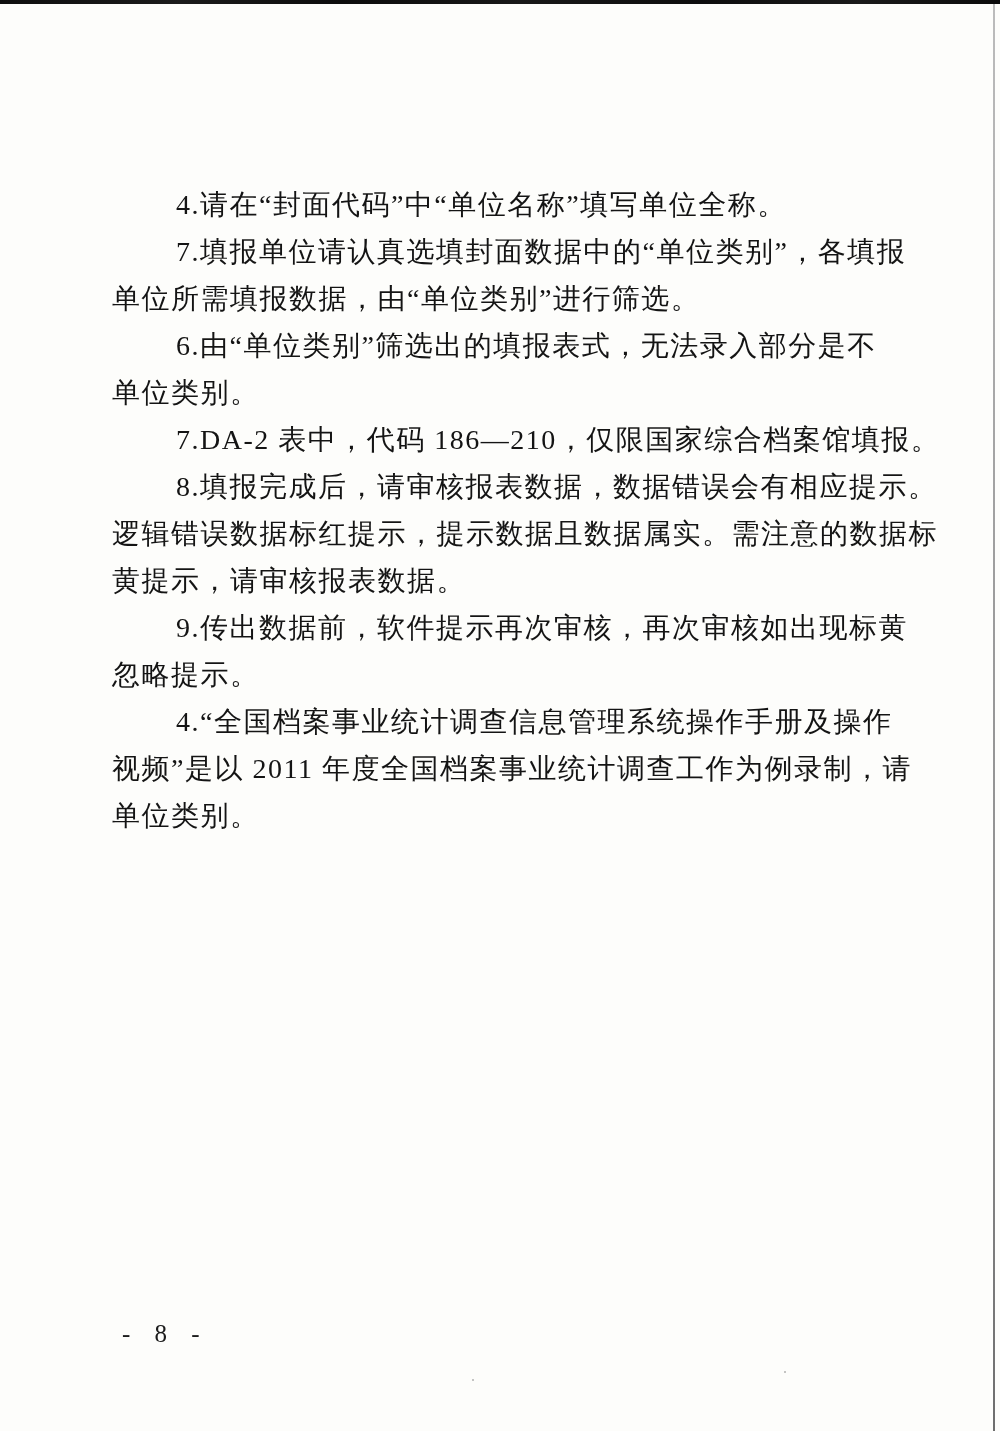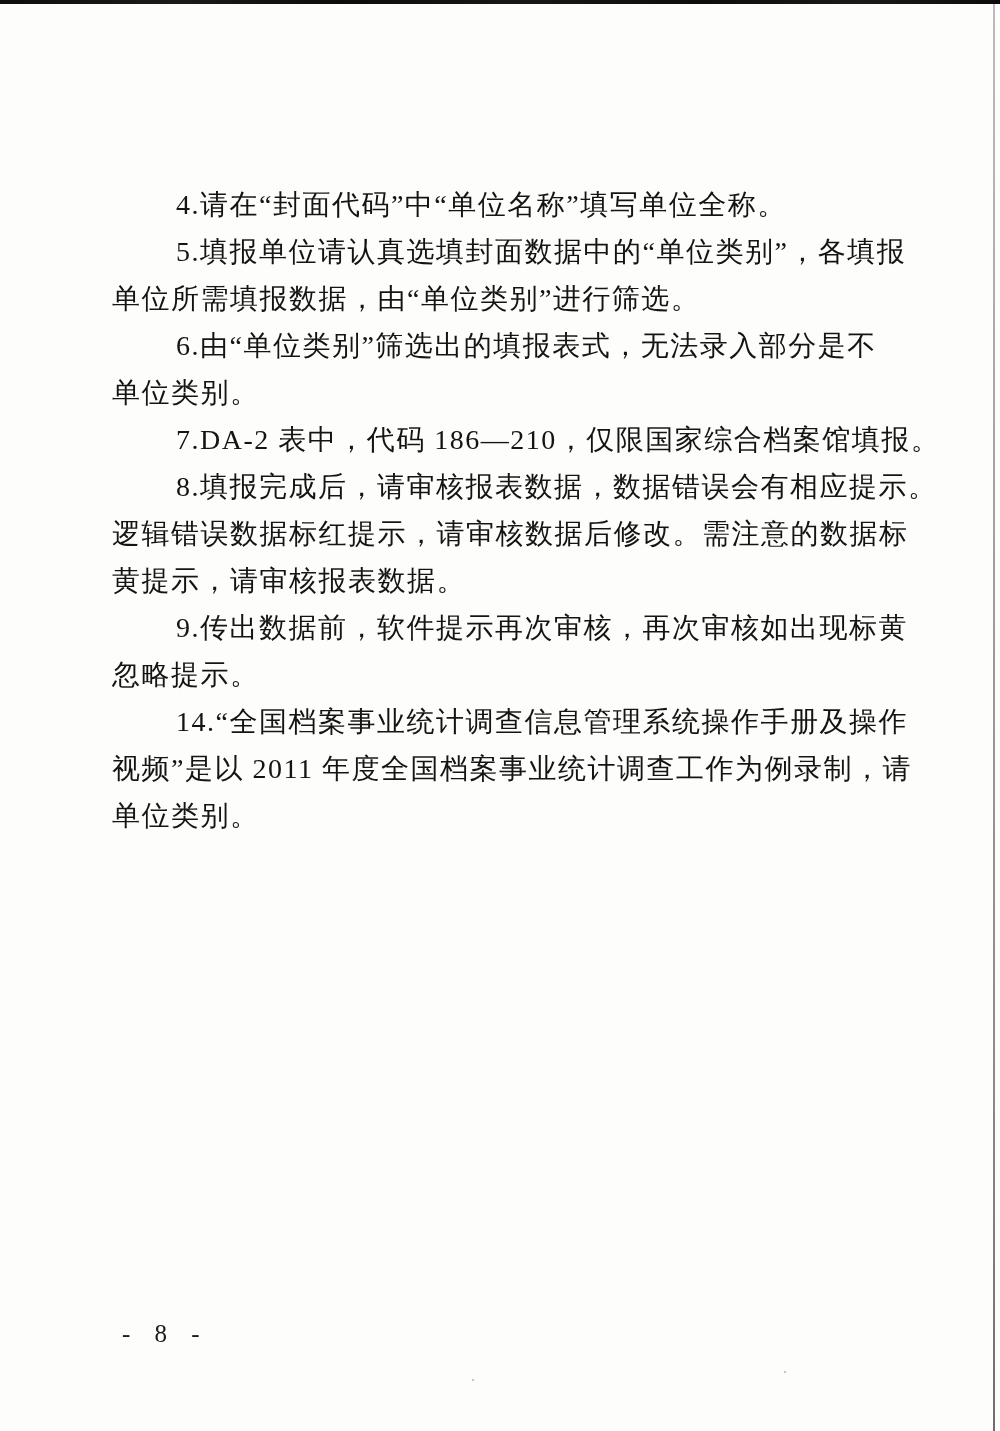--- a/index.html
+++ b/index.html
@@ -74,31 +74,31 @@
 </head>
 <body>
 
 <div id="page">
 
   <div id="scan-top"></div>
   <div id="scan-right"></div>
 
   <div class="textblock">
     <div class="line indent">4.请在“封面代码”中“单位名称”填写单位全称。</div>
-    <div class="line indent">5.填报单位请认真选填封面数据中的“单位类别”，各填报</div>
+    <div class="line indent">7.填报单位请认真选填封面数据中的“单位类别”，各填报</div>
     <div class="line">单位所需填报数据，由“单位类别”进行筛选。</div>
     <div class="line indent">6.由“单位类别”筛选出的填报表式，无法录入部分是不</div>
     <div class="line">单位类别。</div>
     <div class="line indent">7.DA-2 表中，代码 186—210，仅限国家综合档案馆填报。</div>
     <div class="line indent">8.填报完成后，请审核报表数据，数据错误会有相应提示。</div>
-    <div class="line">逻辑错误数据标红提示，请审核数据后修改。需注意的数据标</div>
+    <div class="line">逻辑错误数据标红提示，提示数据且数据属实。需注意的数据标</div>
     <div class="line">黄提示，请审核报表数据。</div>
     <div class="line indent">9.传出数据前，软件提示再次审核，再次审核如出现标黄</div>
     <div class="line">忽略提示。</div>
-    <div class="line indent">14.“全国档案事业统计调查信息管理系统操作手册及操作</div>
+    <div class="line indent">4.“全国档案事业统计调查信息管理系统操作手册及操作</div>
     <div class="line">视频”是以 2011 年度全国档案事业统计调查工作为例录制，请</div>
     <div class="line">单位类别。</div>
   </div>
 
   <div id="pageno">- 8 -</div>
 
   <div class="speck" style="left:472px; top:1379px;"></div>
   <div class="speck" style="left:784px; top:1371px;"></div>
   <div class="speck" style="left:309px; top:714px;"></div>
 

